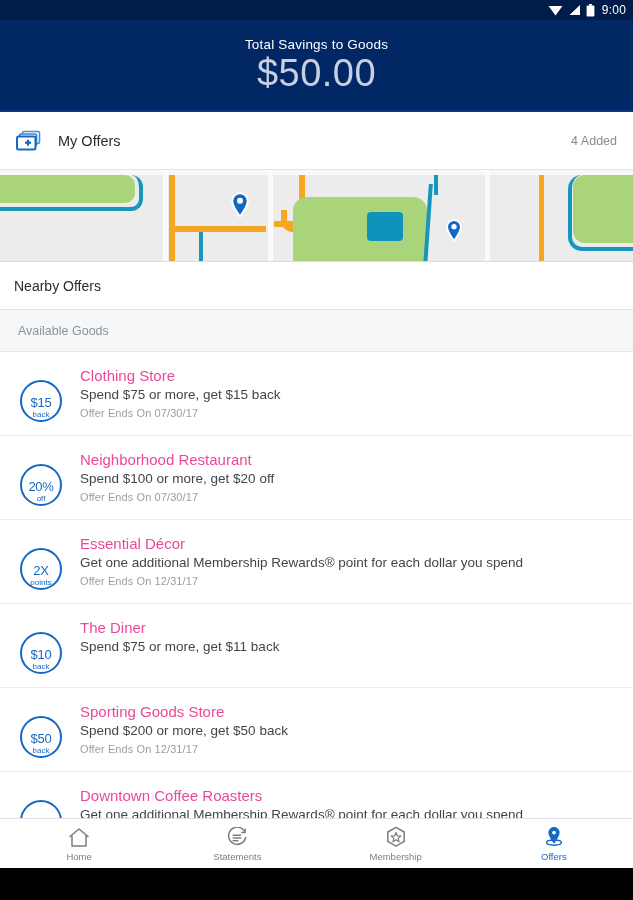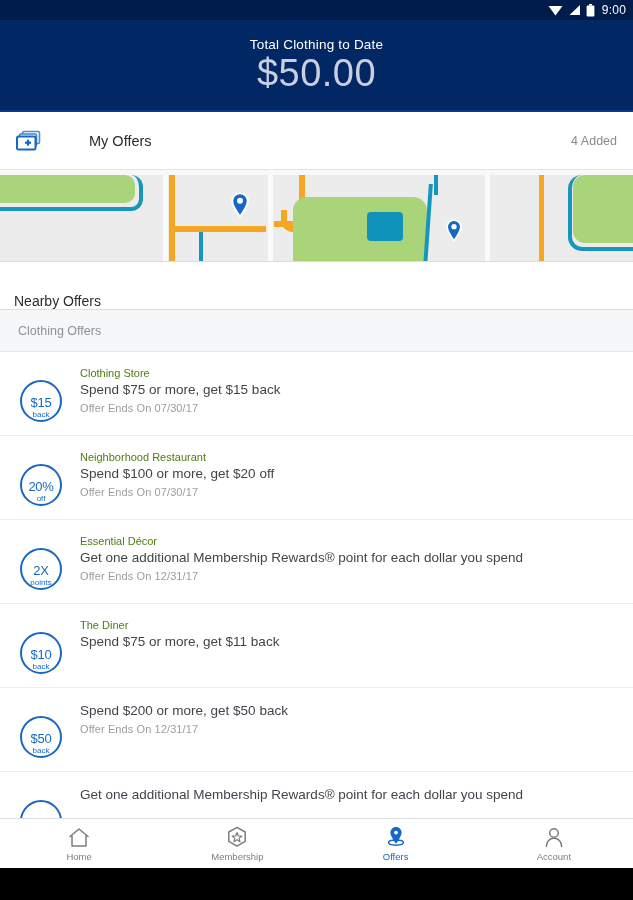--- a/index.html
+++ b/index.html
@@ -29,21 +29,20 @@
   .banner-amount {
     color:#c9cfe0; font-size:38px; font-weight:300; letter-spacing:.5px;
     margin-top:2px; line-height:1.05;
   }
 
   
   .myoffers {
     height:60px; background:#fff; display:flex; align-items:center;
     padding:0 16px; border-bottom:1px solid #e4e4e4;
     border-top:2px solid #0b3a82;
-    gap:31px;
   }
   .myoffers-icon { width:34px; display:flex; align-items:center; }
   .myoffers-label { font-size:14.5px; color:#2b2b2b; margin-left:8px; }
   .myoffers-count { margin-left:auto; font-size:12.5px; color:#8a8a8a; }
 
   
   .mapstrip {
     position:relative; height:92px; width:633px; overflow:hidden;
     background:#ececec; border-bottom:1px solid #dcdcdc;
   }
@@ -51,21 +50,21 @@
   .park { position:absolute; background:#a9d479; }
   .park-b { position:absolute; border:4px solid #1796bc; background:transparent; }
   .road-o { position:absolute; background:#f5a623; }
   .road-t { position:absolute; background:#1796bc; }
   .bldg { position:absolute; background:#0f93bb; border-radius:4px; }
   .pin { position:absolute; width:18px; height:26px; }
   .map-topline { position:absolute; top:0; left:0; right:0; height:5px; background:#f7f8f9; }
 
   
   .nearby {
-    height:48px; display:flex; align-items:flex-end; padding:0 14px;
+    height:48px; display:flex; align-items:center; padding:0 14px;
     background:#fff; border-bottom:1px solid #e0e0e0;
     font-size:14px; color:#2b2b2b;
   }
   .available {
     height:42px; display:flex; align-items:center; padding:0 18px;
     background:#f5f7f9; border-bottom:1px solid #e4e7ea;
     font-size:12.5px; color:#8d9298;
   }
 
   
@@ -76,21 +75,21 @@
   }
   .badge {
     flex:0 0 auto; width:42px; height:42px; border-radius:50%;
     border:2px solid #1668c4; display:flex; flex-direction:column;
     align-items:center; justify-content:center; color:#1668c4;
     margin-top:14px; margin-left:4px;
   }
   .badge-main { font-size:13px; line-height:1; letter-spacing:-.3px;margin-top:12px; }
   .badge-sub  { font-size:8px; line-height:1; margin-top:2px; }
   .offer-body { margin-left:18px; padding-top:1px; }
-  .offer-title { font-size:11px; color:#4d7c0f; margin-bottom:3px; }
+  .offer-title { font-size:15px; color:#ec4899; margin-bottom:3px; }
   .offer-desc  { font-size:13.5px; color:#41454b; margin-bottom:5px; }
   .offer-exp   { font-size:11px; color:#9a9ea3; letter-spacing:.1px; }
 
   .scrollregion { height:485px; overflow:hidden; }
 
   
   .bottomnav {
     position:absolute; left:0; bottom:32px; width:633px; height:50px;
     background:#fff; border-top:1px solid #e0e0e0;
     display:flex; align-items:center;
@@ -124,21 +123,21 @@
     <span class="sb-icon">
       <svg width="9" height="13" viewBox="0 0 9 13">
         <rect x="3" y="0" width="3" height="1.6" fill="#fff"></rect>
         <rect x="0.6" y="1.4" width="7.8" height="11.2" rx="1" fill="#fff"></rect>
       </svg>
     </span>
     <span class="sb-time">9:00</span>
   </div>
 
   <div class="banner">
-    <div class="banner-label">Total Clothing to Date</div>
+    <div class="banner-label">Total Savings to Goods</div>
     <div class="banner-amount">$50.00</div>
   </div>
 
   <div class="myoffers">
     <span class="myoffers-icon">
       <svg width="26" height="22" viewBox="0 0 26 22">
         <rect x="6.5" y="1.5" width="17" height="12" rx="1.5" fill="#fff" stroke="#4b8fd4" stroke-width="1.6"></rect>
         <rect x="3.5" y="4" width="17" height="12" rx="1.5" fill="#fff" stroke="#3c81cc" stroke-width="1.6"></rect>
         <rect x="1" y="6.5" width="18.5" height="13" rx="1.5" fill="#fff" stroke="#1668c4" stroke-width="2"></rect>
         <rect x="9" y="11.6" width="6" height="2.2" fill="#1668c4"></rect>
@@ -190,21 +189,21 @@
         <circle cx="9" cy="8.7" r="3" fill="#fff"></circle>
       </svg>
     </div>
   </div>
 
   <div class="nearby">
     <span>Nearby Offers</span>
   </div>
 
   <div class="available">
-    <span>Clothing Offers</span>
+    <span>Available Goods</span>
   </div>
 
   <div class="scrollregion">
     <div class="offerlist" id="offer-list">
         <div class="offer">
           <div class="badge">
             <span class="badge-main">$15</span>
             <span class="badge-sub">back</span>
           </div>
           <div class="offer-body">
@@ -244,70 +243,73 @@
             <div class="offer-title">The Diner</div>
             <div class="offer-desc">Spend $75 or more, get $11 back</div>
           </div>
         </div>
         <div class="offer">
           <div class="badge">
             <span class="badge-main">$50</span>
             <span class="badge-sub">back</span>
           </div>
           <div class="offer-body">
+            <div class="offer-title">Sporting Goods Store</div>
             <div class="offer-desc">Spend $200 or more, get $50 back</div>
             <div class="offer-exp">Offer Ends On 12/31/17</div>
           </div>
         </div>
         <div class="offer">
           <div class="badge">
             <span class="badge-main">2X</span>
             <span class="badge-sub">points</span>
           </div>
           <div class="offer-body">
+            <div class="offer-title">Downtown Coffee Roasters</div>
             <div class="offer-desc">Get one additional Membership Rewards® point for each dollar you spend</div>
             <div class="offer-exp"></div>
           </div>
         </div>
       </div>
   </div>
 
   <div class="bottomnav" id="bottom-nav">
       <div class="navitem">
         <span class="navicons">
           <svg width="22" height="21" viewBox="0 0 22 21">
             <path d="M2 9.5 L11 2 L20 9.5 M4 9 V19 H18 V9" fill="none" stroke="#7d7d7d" stroke-width="1.5" stroke-linecap="round" stroke-linejoin="round"></path>
           </svg>
         </span>
         <span class="navlabel">Home</span>
+      </div>
+      <div class="navitem">
+        <span class="navicons">
+          <svg width="22" height="21" viewBox="0 0 22 21">
+            <path d="M18.5 4.2 A8.6 8.6 0 1 0 19.6 10.5" fill="none" stroke="#7d7d7d" stroke-width="1.5" stroke-linecap="round"></path>
+            <path d="M19.2 2.2 L19.2 5.6 L15.9 5.6" fill="none" stroke="#7d7d7d" stroke-width="1.5" stroke-linecap="round" stroke-linejoin="round"></path>
+            <path d="M7.2 8.2 H14.6 M7.2 11 H14.6 M7.2 13.8 H11.8" stroke="#7d7d7d" stroke-width="1.5" stroke-linecap="round"></path>
+          </svg>
+        </span>
+        <span class="navlabel">Statements</span>
       </div>
       <div class="navitem">
         <span class="navicons">
           <svg width="22" height="22" viewBox="0 0 22 22">
             <path d="M11 1.3 L19.2 6 V15.4 L11 20.1 L2.8 15.4 V6 Z" fill="none" stroke="#7d7d7d" stroke-width="1.5" stroke-linejoin="round"></path>
             <path d="M11 6.6 L12.35 9.9 L15.9 10.1 L13.15 12.35 L14.05 15.8 L11 13.85 L7.95 15.8 L8.85 12.35 L6.1 10.1 L9.65 9.9 Z" fill="none" stroke="#7d7d7d" stroke-width="1.2" stroke-linejoin="round"></path>
           </svg>
         </span>
         <span class="navlabel">Membership</span>
       </div>
       <div class="navitem active">
         <span class="navicons">
           <svg width="22" height="22" viewBox="0 0 22 22">
             <ellipse cx="11" cy="16.6" rx="7.4" ry="2.6" fill="none" stroke="#1668c4" stroke-width="1.4"></ellipse>
             <path d="M11 17.8 C11 17.8 5.4 10.6 5.4 6.6 C5.4 3.5 7.9 1 11 1 C14.1 1 16.6 3.5 16.6 6.6 C16.6 10.6 11 17.8 11 17.8 Z" fill="#1668c4"></path>
             <circle cx="11" cy="6.6" r="1.9" fill="#fff"></circle>
           </svg>
         </span>
         <span class="navlabel">Offers</span>
       </div>
-      <div class="navitem">
-        <span class="navicons">
-          <svg width="22" height="21" viewBox="0 0 22 21">
-            <circle cx="11" cy="6" r="4.3" fill="none" stroke="#7d7d7d" stroke-width="1.5"></circle>
-            <path d="M3.4 19.4 C3.4 14.3 6.8 11.3 11 11.3 C15.2 11.3 18.6 14.3 18.6 19.4" fill="none" stroke="#7d7d7d" stroke-width="1.5" stroke-linecap="round"></path>
-          </svg>
-        </span>
-        <span class="navlabel">Account</span>
-      </div>
     </div>
 
   <div class="systembar"></div>
 </div>
 
 </body></html>

